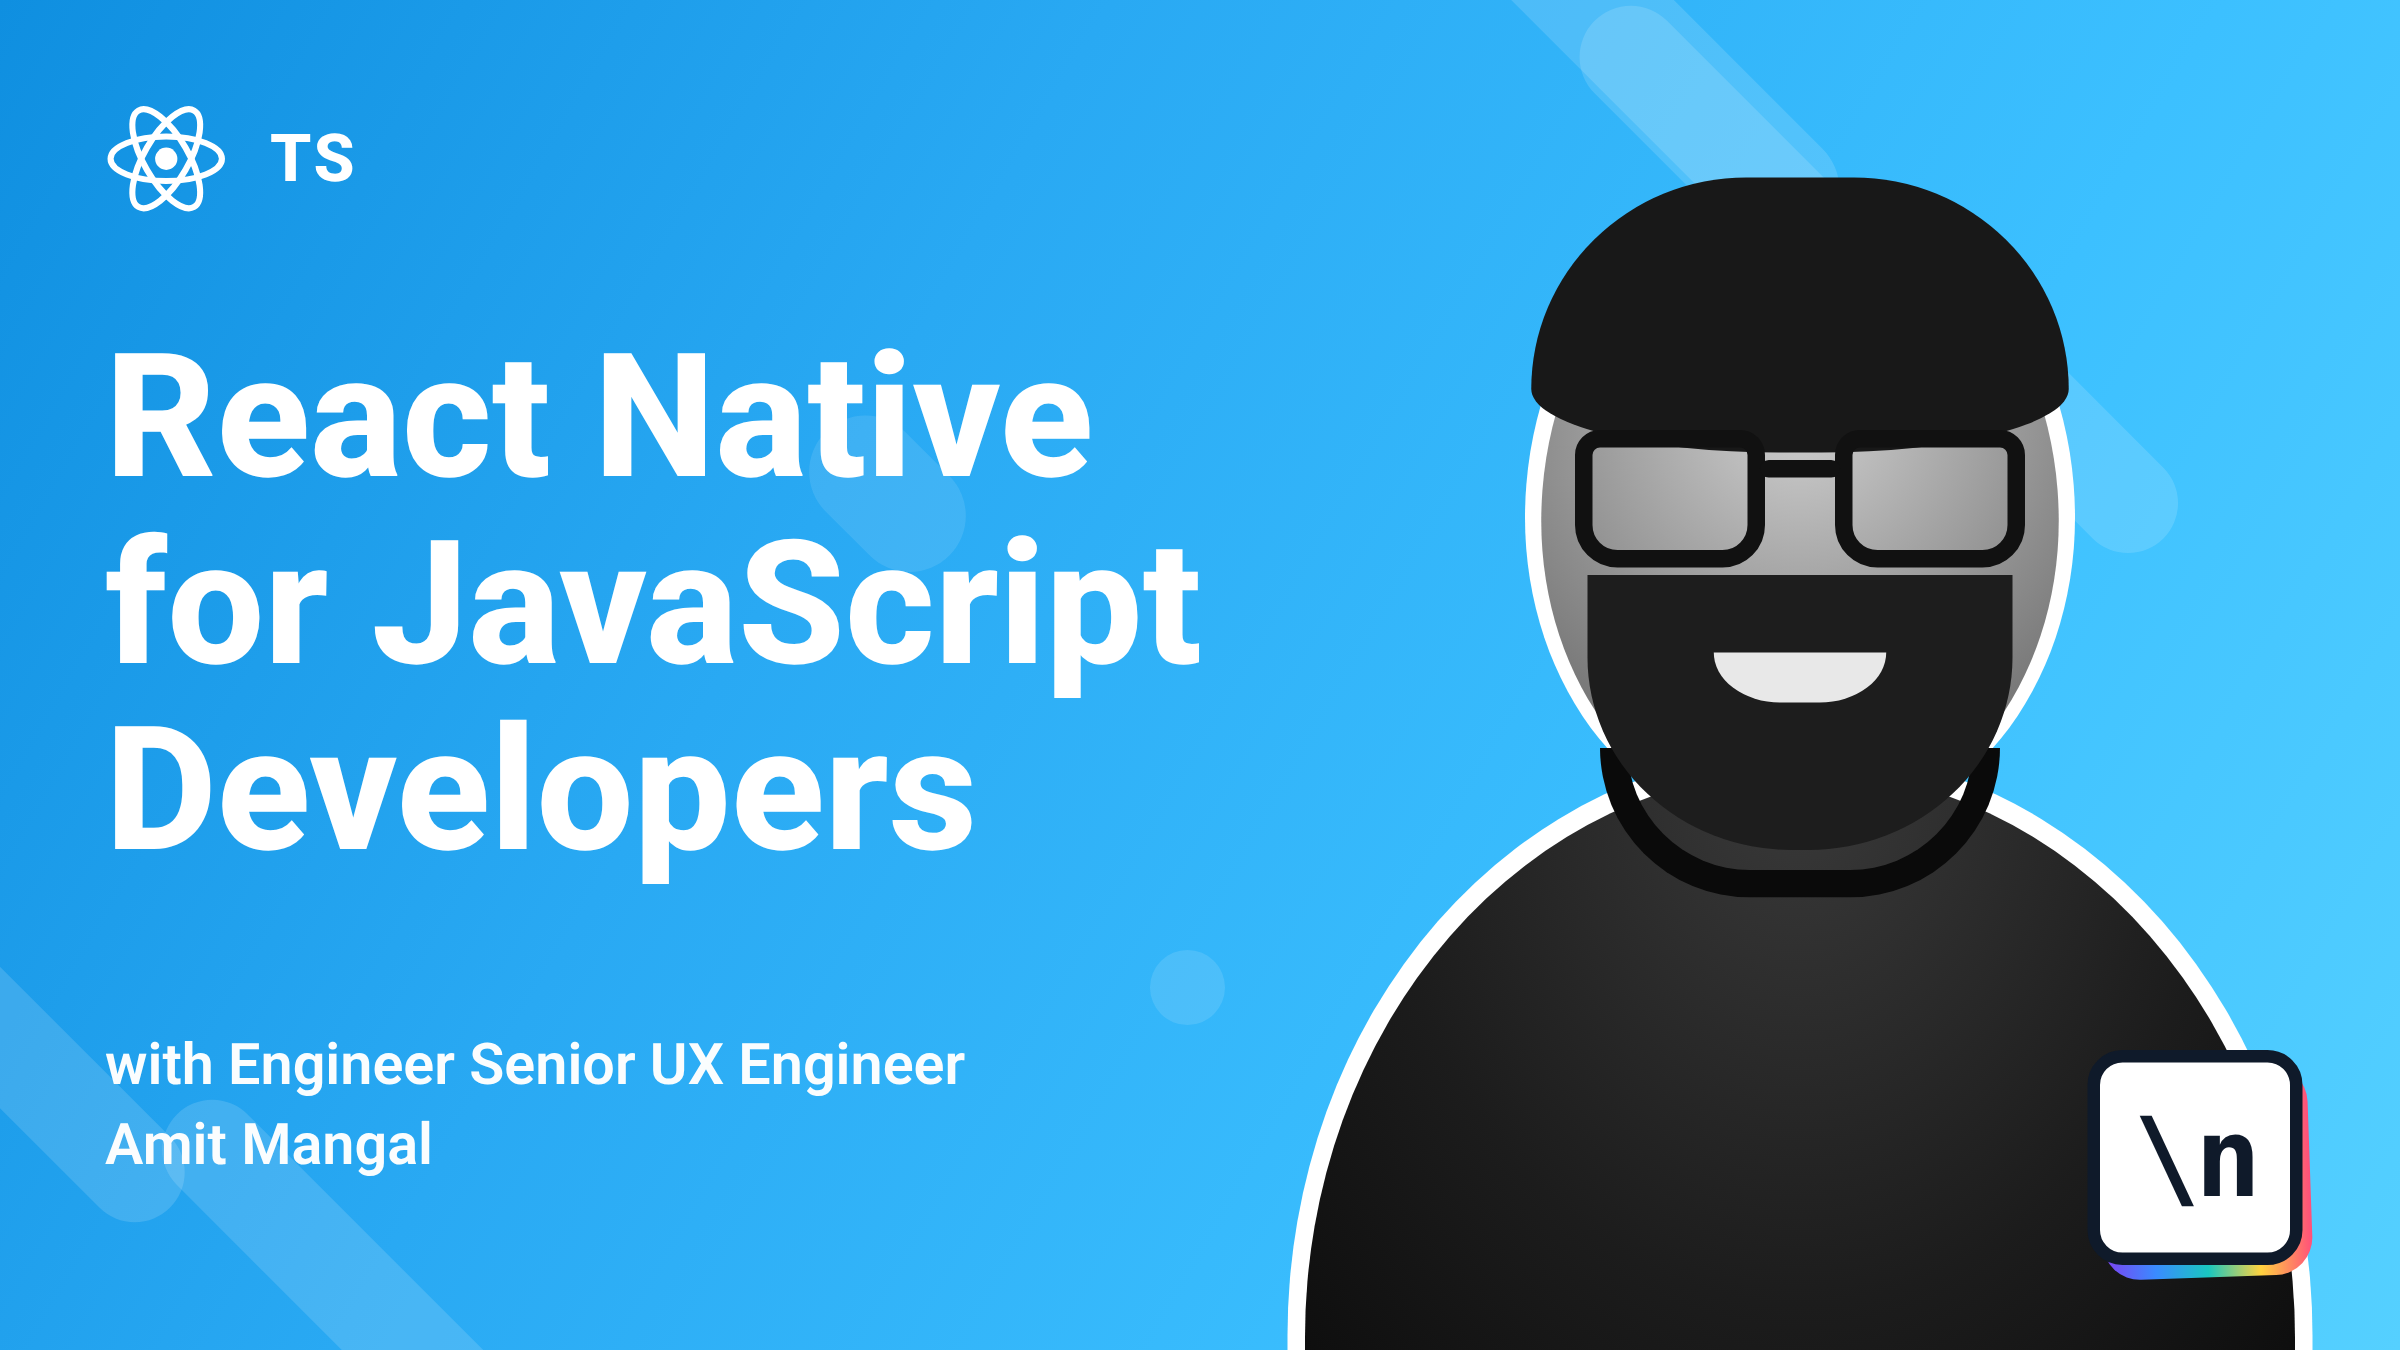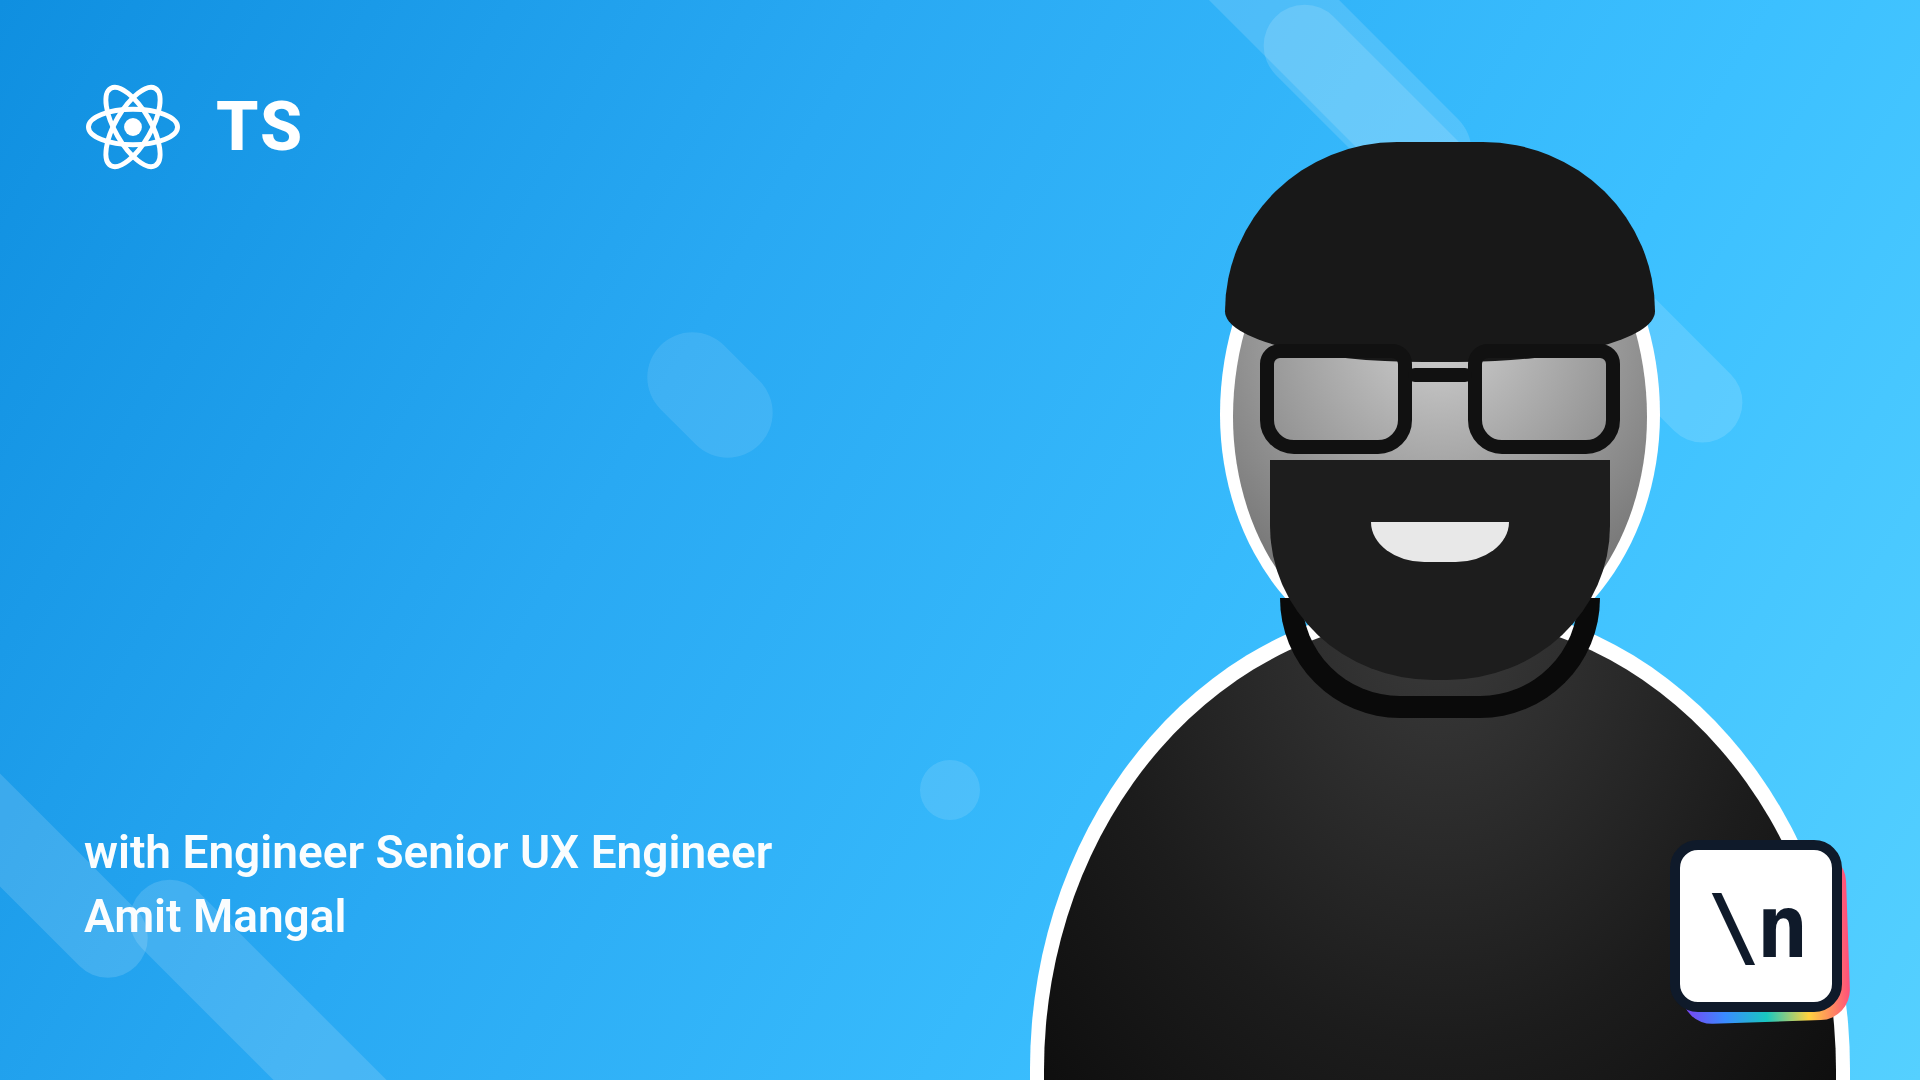--- a/index.html
+++ b/index.html
@@ -37,21 +37,21 @@
     position: absolute;
     left: 84px;
     top: 78px;
     display: flex;
     align-items: center;
     gap: 34px;
     color: #fff;
   }
   .react-icon svg { display: block; }
   .ts-label {
-    font-size: 68px;
+    font-size: 53px;
     font-weight: 800;
     letter-spacing: 2px;
     color: #fff;
   }
 
   
   .headline {
     position: absolute;
     left: 84px;
     top: 260px;
@@ -247,20 +247,23 @@
       <svg width="98" height="98" viewBox="-11 -11 22 22" fill="none" stroke="#ffffff" stroke-width="1.1">
         <circle cx="0" cy="0" r="2" fill="#ffffff" stroke="none"></circle>
         <ellipse rx="10" ry="4"></ellipse>
         <ellipse rx="10" ry="4" transform="rotate(60)"></ellipse>
         <ellipse rx="10" ry="4" transform="rotate(120)"></ellipse>
       </svg>
     </span>
     <span class="ts-label">TS</span>
   </div>
 
+  <div class="headline">React Native
+for JavaScript
+Developers</div>
 
   <div class="subtitle">with Engineer Senior UX Engineer
 Amit Mangal</div>
 
   <div class="portrait">
     <div class="silhouette-outline">
       <div class="torso"></div>
       <div class="head"></div>
       <div class="torso-inner"></div>
       <div class="neck"></div>

